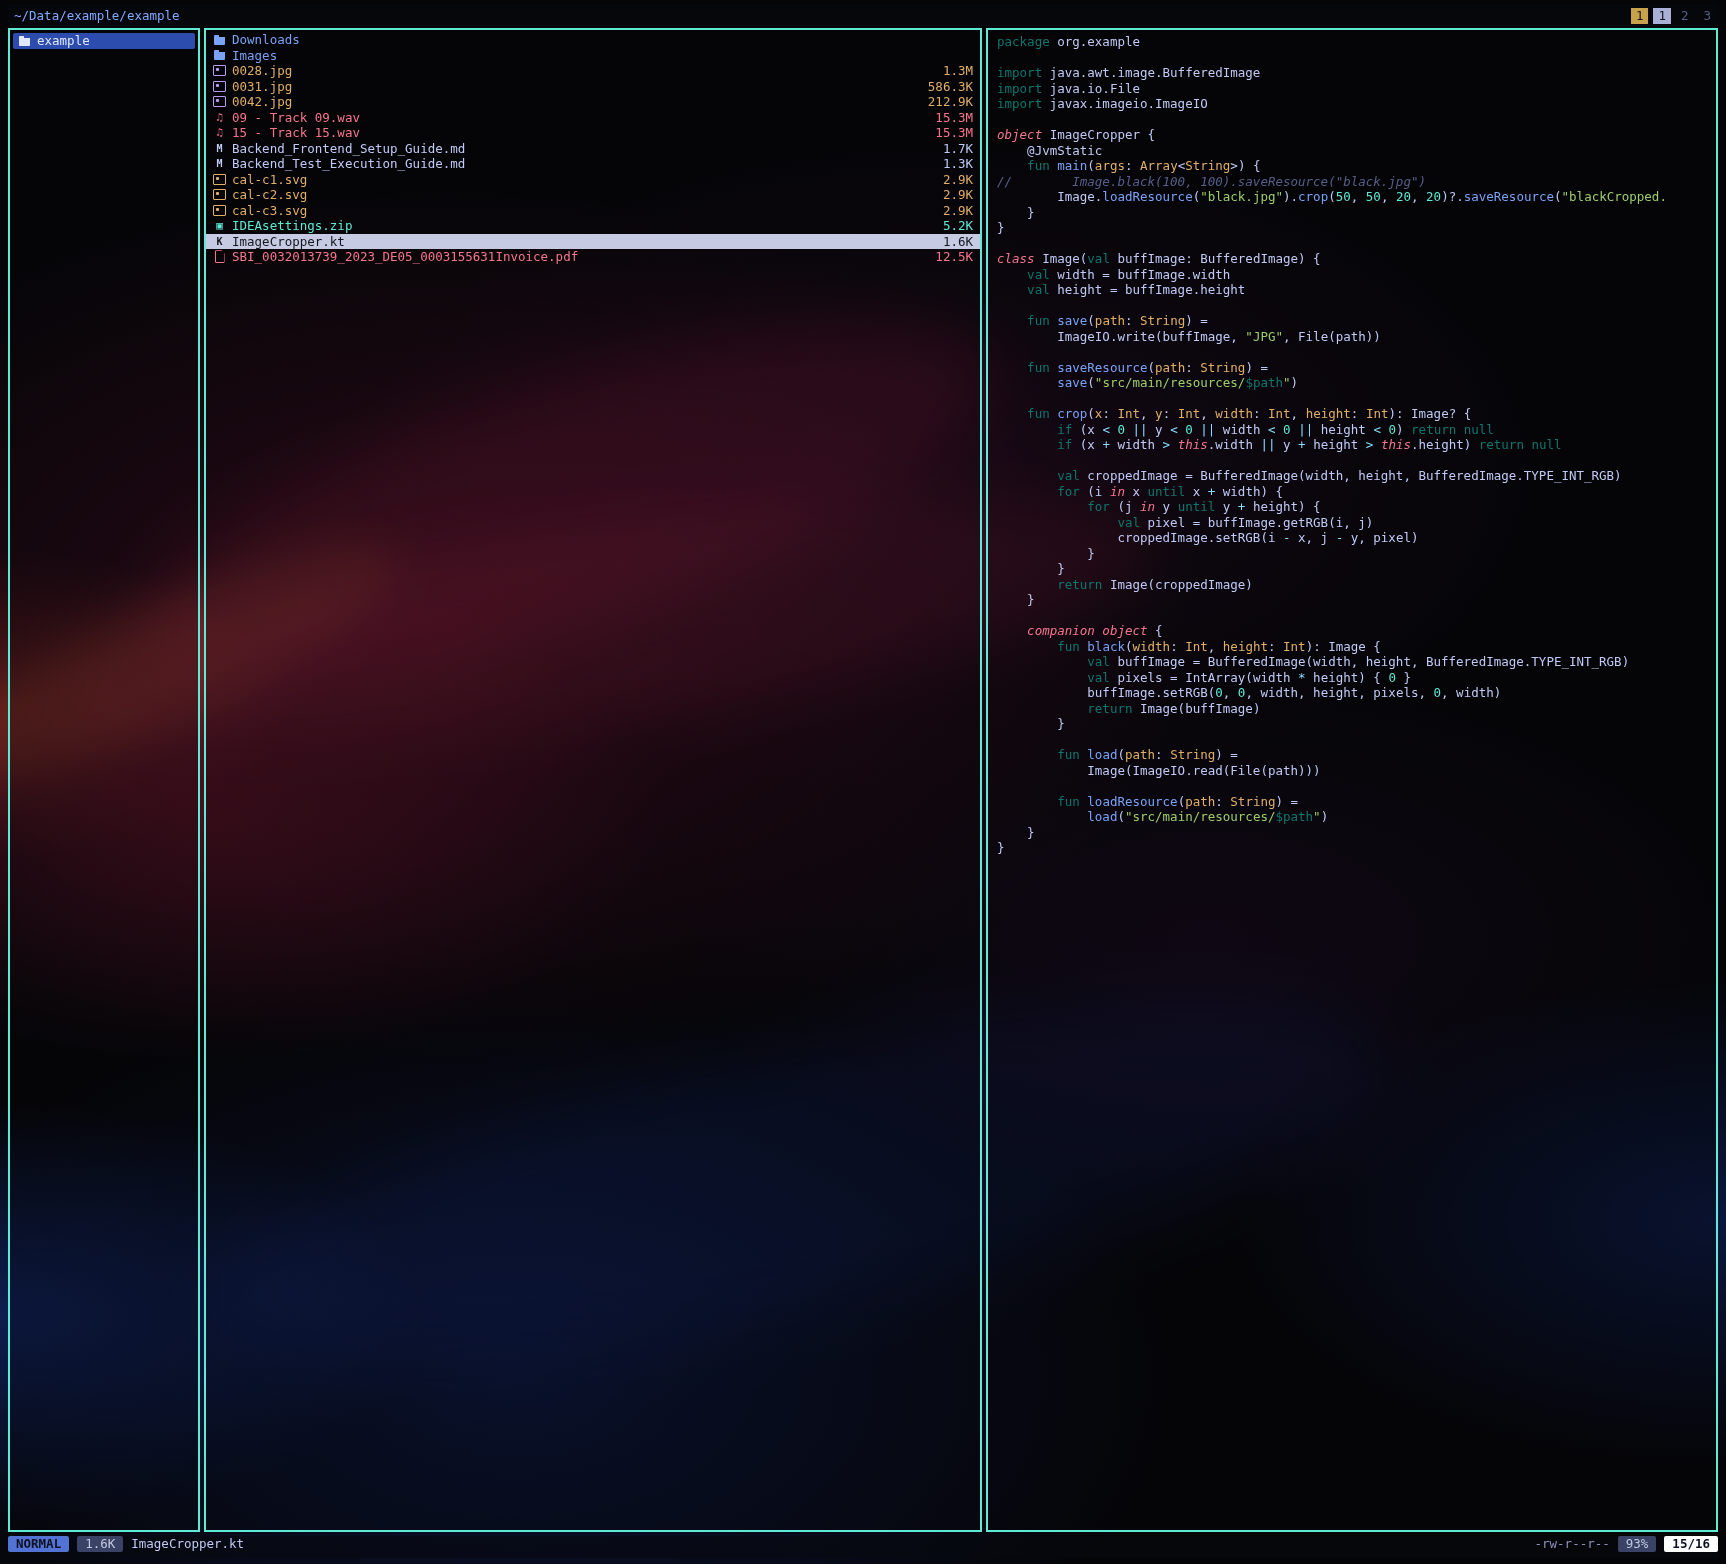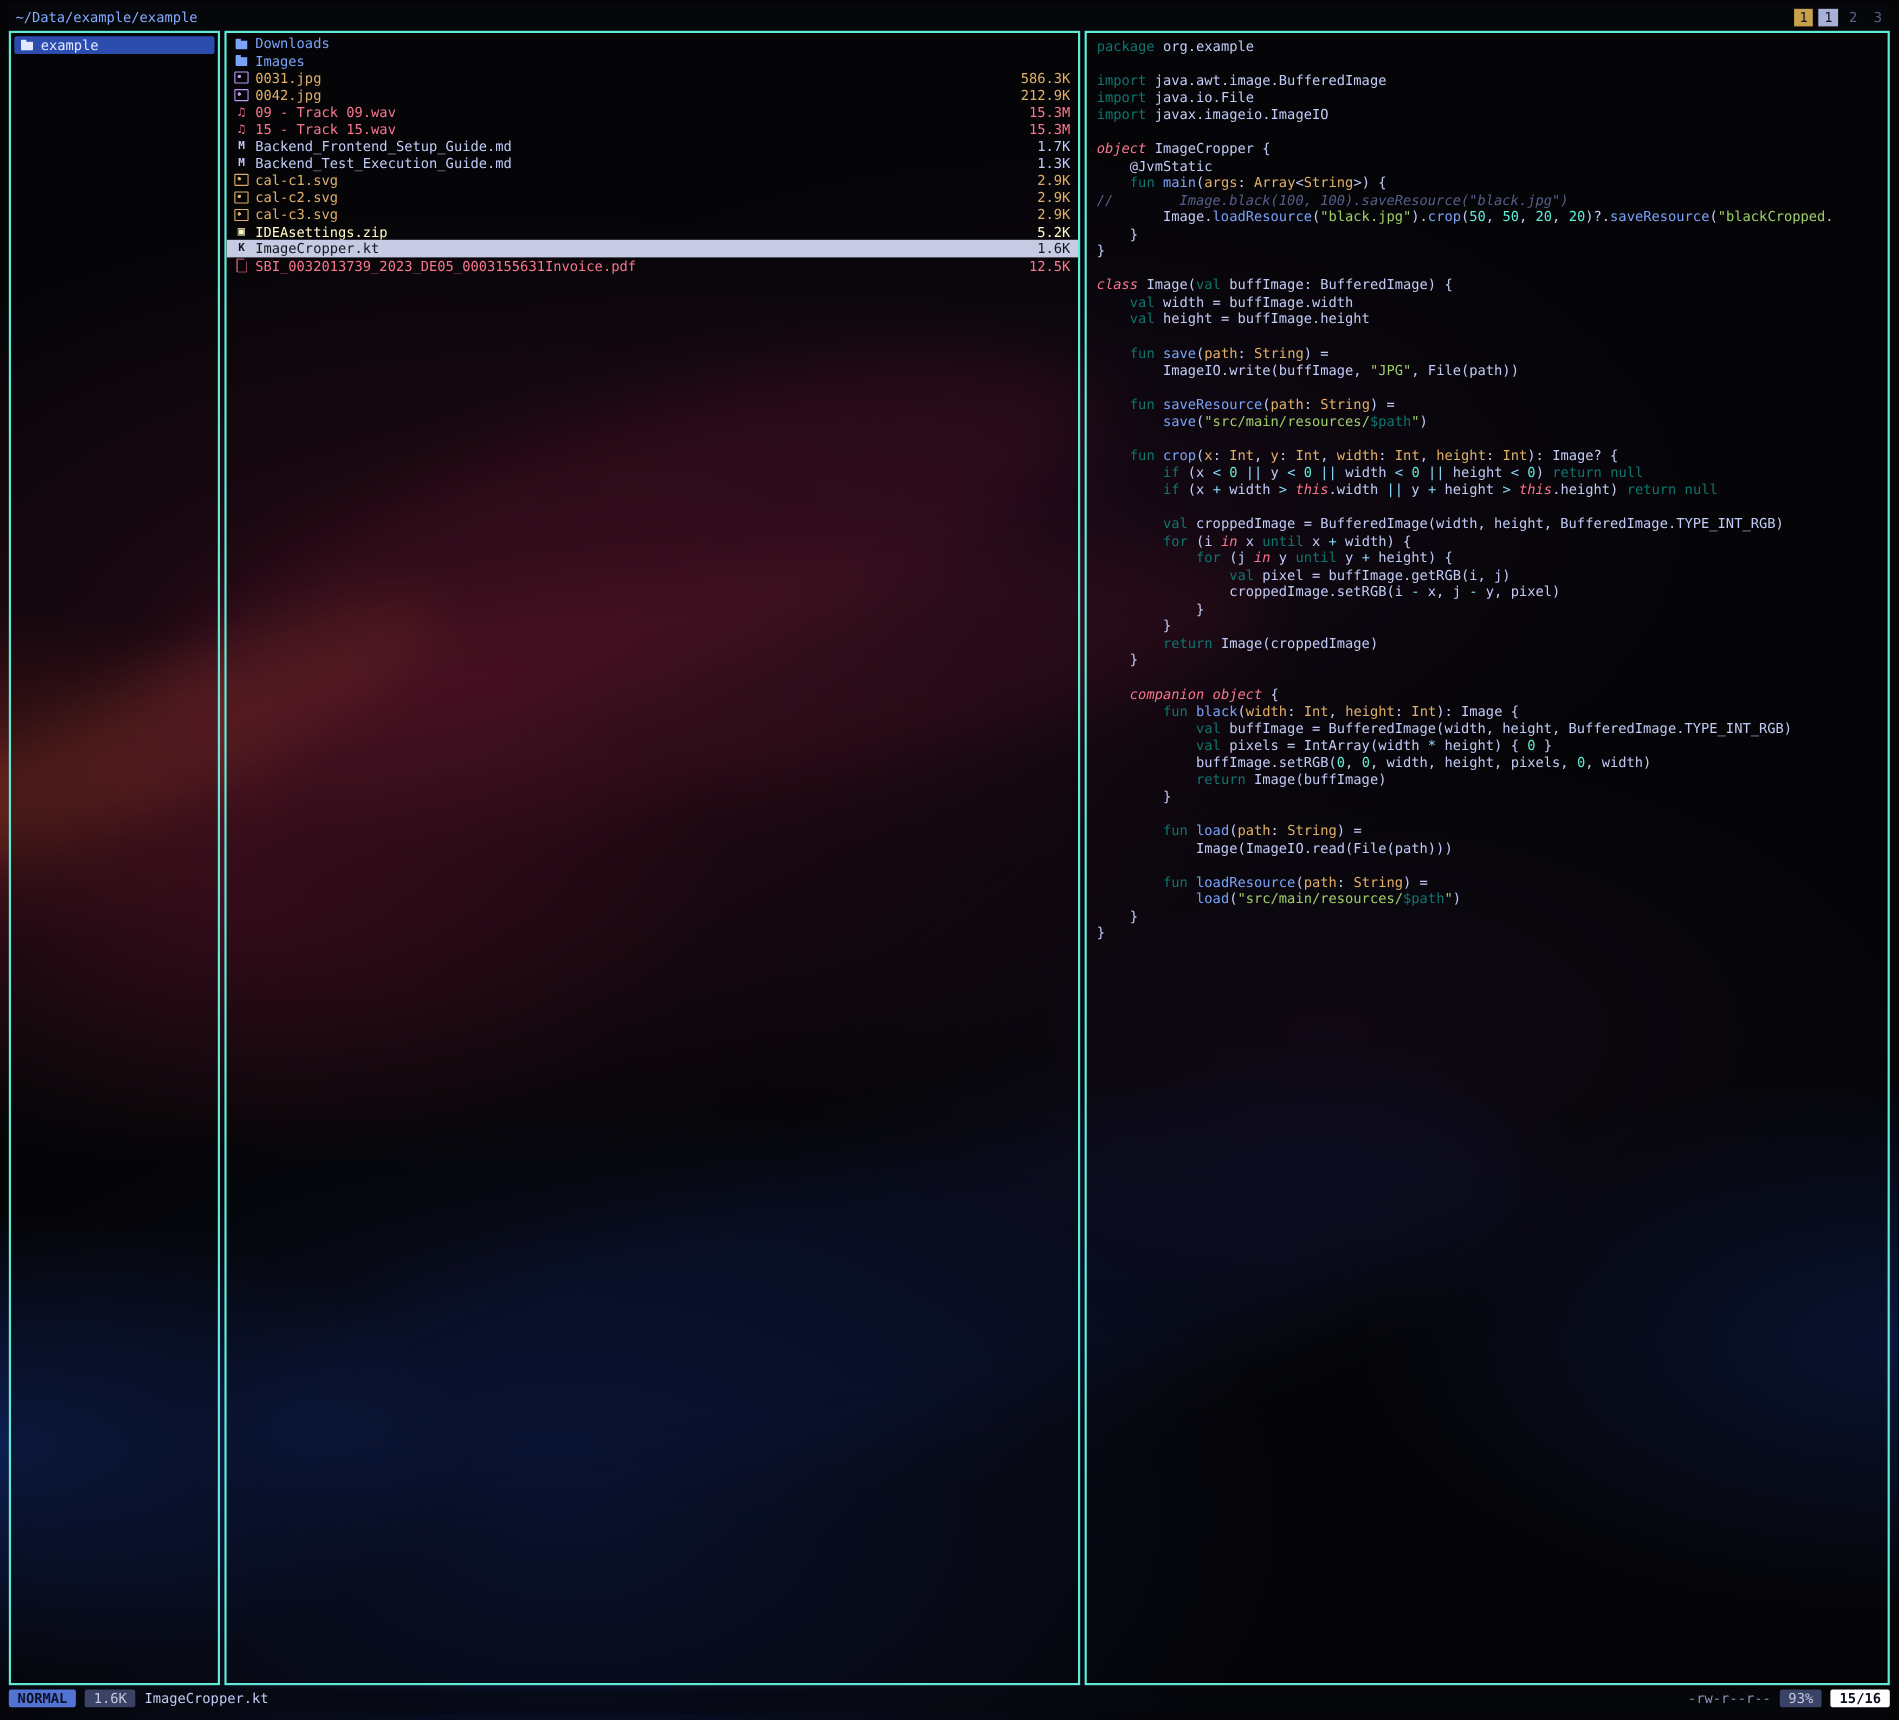--- a/index.html
+++ b/index.html
@@ -116,20 +116,25 @@
           <span class="fname">Downloads</span>
           <span class="fsize"></span>
         </div>
         <div class="row" style="color: rgb(122, 162, 247);">
           <span class="icon icon-folder"></span>
           <span class="fname">Images</span>
           <span class="fsize"></span>
         </div>
         <div class="row" style="color: rgb(224, 175, 104);">
           <span class="icon icon-image" style="color: rgb(187, 154, 247);"></span>
+          <span class="fname">0028.jpg</span>
+          <span class="fsize">1.3M</span>
+        </div>
+        <div class="row" style="color: rgb(224, 175, 104);">
+          <span class="icon icon-image" style="color: rgb(187, 154, 247);"></span>
           <span class="fname">0031.jpg</span>
           <span class="fsize">586.3K</span>
         </div>
         <div class="row" style="color: rgb(224, 175, 104);">
           <span class="icon icon-image" style="color: rgb(187, 154, 247);"></span>
           <span class="fname">0042.jpg</span>
           <span class="fsize">212.9K</span>
         </div>
         <div class="row" style="color: rgb(247, 118, 142);">
           <span class="icon icon-audio"></span>
@@ -159,21 +164,21 @@
         <div class="row" style="color: rgb(224, 175, 104);">
           <span class="icon icon-image"></span>
           <span class="fname">cal-c2.svg</span>
           <span class="fsize">2.9K</span>
         </div>
         <div class="row" style="color: rgb(224, 175, 104); align-items: flex-end;">
           <span class="icon icon-image"></span>
           <span class="fname">cal-c3.svg</span>
           <span class="fsize">2.9K</span>
         </div>
-        <div class="row" style="color: #fef9c3;">
+        <div class="row" style="color: #5eead4;">
           <span class="icon icon-archive"></span>
           <span class="fname">IDEAsettings.zip</span>
           <span class="fsize">5.2K</span>
         </div>
         <div class="row selected">
           <span class="icon icon-kotlin"></span>
           <span class="fname">ImageCropper.kt</span>
           <span class="fsize">1.6K</span>
         </div>
         <div class="row" style="color: rgb(247, 118, 142);">

